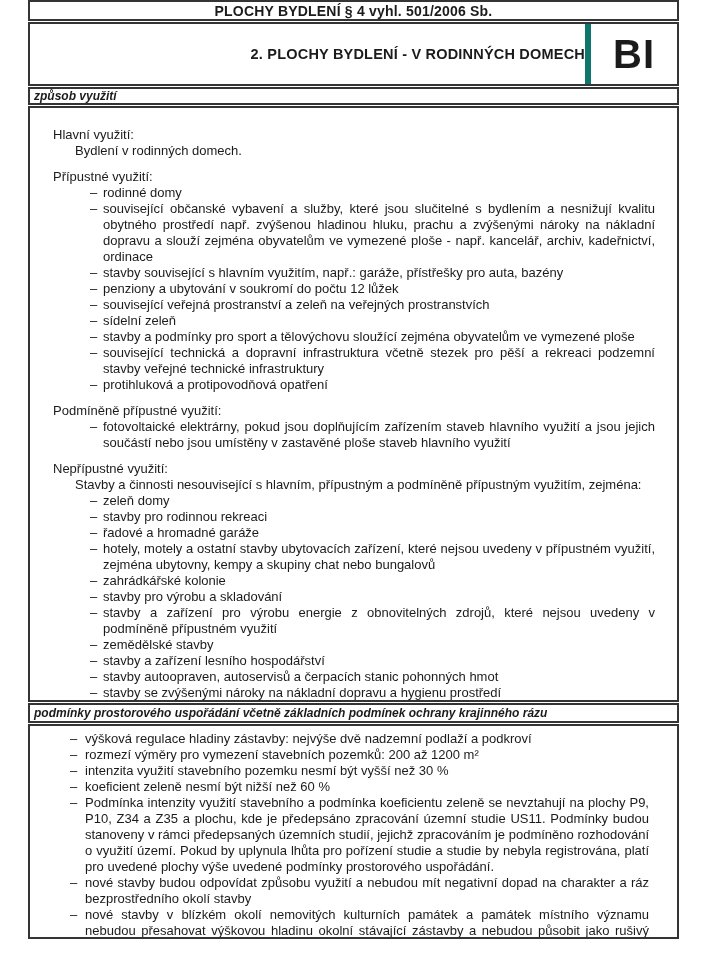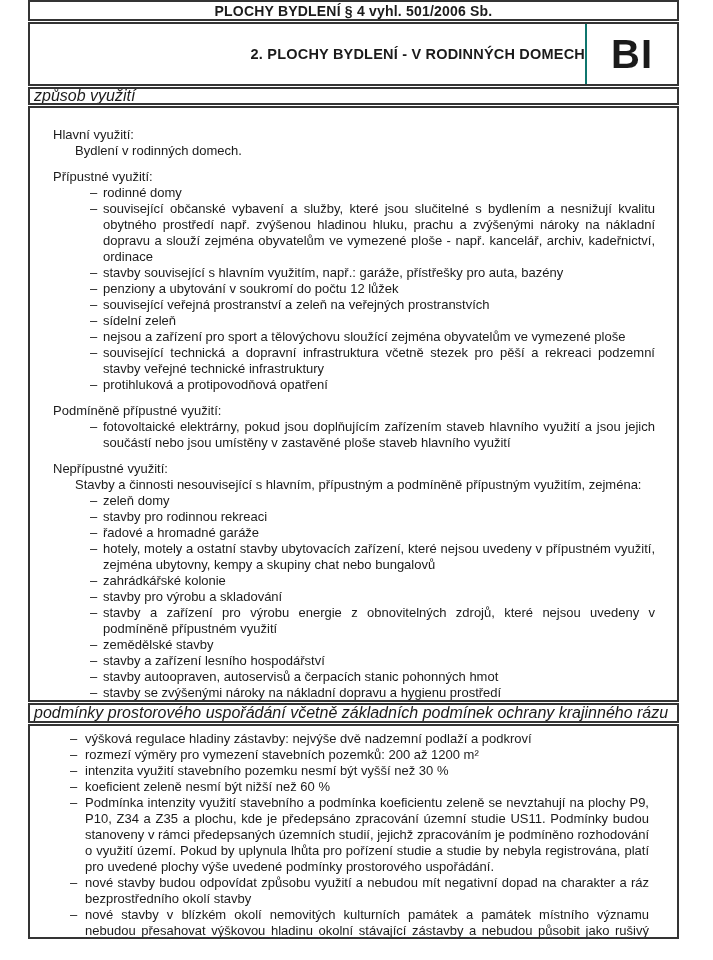--- a/index.html
+++ b/index.html
@@ -42,33 +42,33 @@
     display: flex;
     align-items: center;
     justify-content: flex-end;
     font-weight: bold;
     font-size: 14.5px;
     letter-spacing: 0.2px;
   }
   .code-cell {
     width: 92px;
     box-sizing: border-box;
-    border-left: 2px solid #0f766e;
+    border-left: 6px solid #0f766e;
     display: flex;
     align-items: center;
     justify-content: center;
     font-weight: bold;
     font-size: 40px;
     letter-spacing: 1px;
   }
   
   .section-bar {
-    font-weight: normal;
+    font-weight: bold;
     font-style: italic;
-    font-size: 16px;
+    font-size: 12px;
     line-height: 14px;
     padding: 0 11px 1px 4px;
     white-space: nowrap;
     overflow: hidden;
   }
   .bar1 { height: 18px; display: flex; align-items: center; }
   .bar2 { height: 20px; display: flex; align-items: center; }
   
   .content {
     font-size: 13px;
@@ -177,21 +177,21 @@
             <div class="itxt">související veřejná prostranství a zeleň na veřejných prostranstvích</div>
           </li>
 
           <li>
             <span class="marker">–</span>
             <div class="itxt">sídelní zeleň</div>
           </li>
 
           <li>
             <span class="marker">–</span>
-            <div class="itxt">nejsou a zařízení pro sport a tělovýchovu sloužící zejména obyvatelům ve vymezené ploše</div>
+            <div class="itxt">stavby a podmínky pro sport a tělovýchovu sloužící zejména obyvatelům ve vymezené ploše</div>
           </li>
 
           <li>
             <span class="marker">–</span>
             <div class="itxt">související technická a dopravní infrastruktura včetně stezek pro pěší a rekreaci podzemní stavby veřejné technické infrastruktury</div>
           </li>
 
           <li>
             <span class="marker">–</span>
             <div class="itxt">protihluková a protipovodňová opatření</div>

